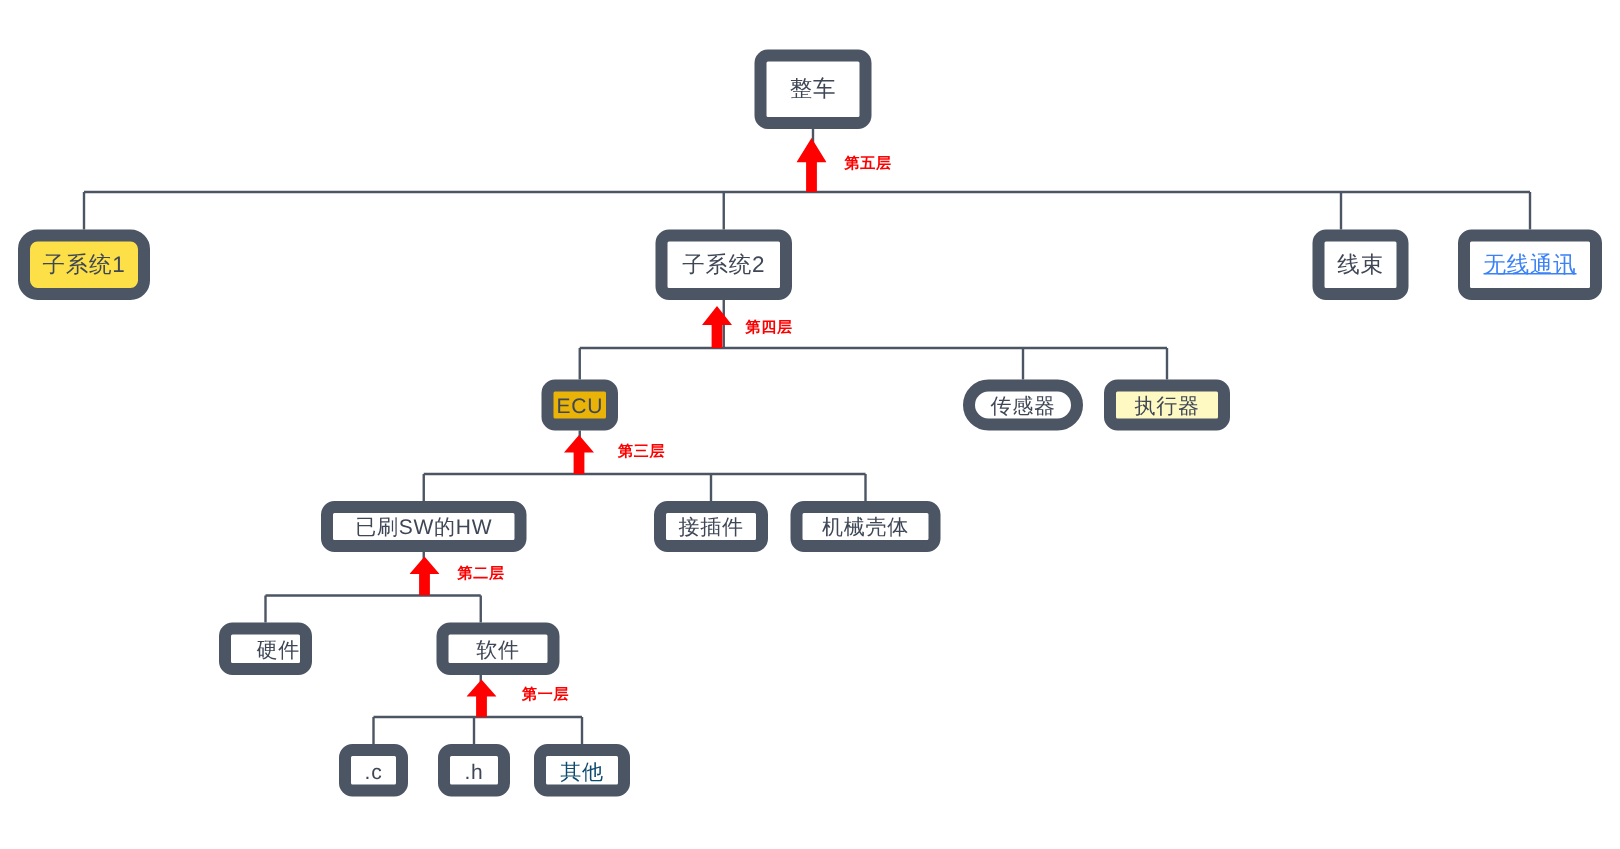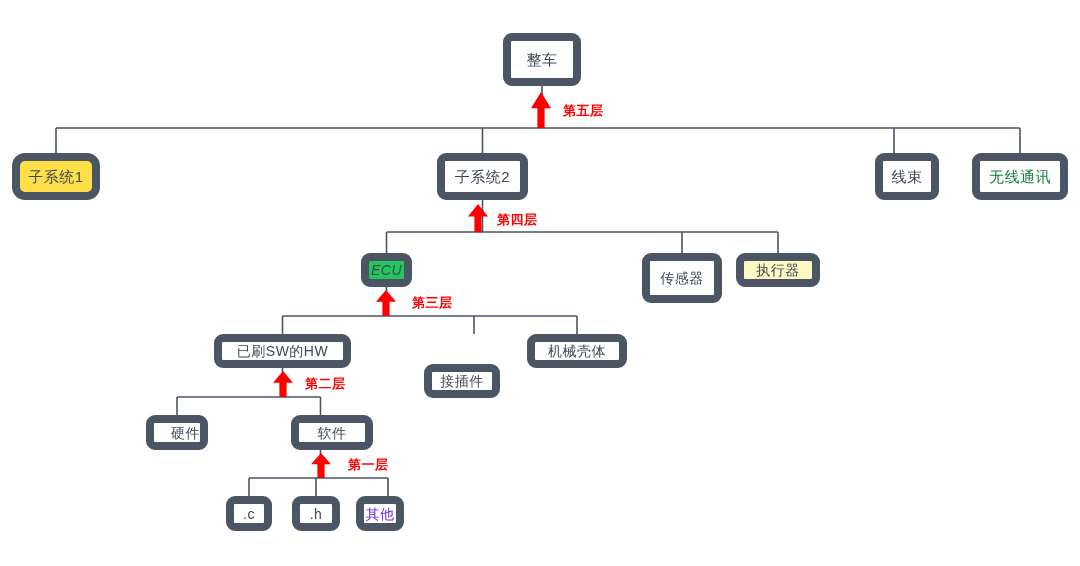--- a/index.html
+++ b/index.html
@@ -6,21 +6,21 @@
   body{width:1080px;height:566px;overflow:hidden;
        font-family:"Liberation Sans","DejaVu Sans",sans-serif;}
   #diagram{position:relative;width:1080px;height:566px;background:#fff;}
   svg#edges{position:absolute;left:0;top:0;width:1080px;height:566px;}
   .node{position:absolute;box-sizing:border-box;
         border:8px solid #a16207;border-radius:9px;background:#ffffff;
         color:#3f4756;display:flex;align-items:center;justify-content:center;
         font-size:15px;line-height:1;white-space:nowrap;letter-spacing:.5px;}
   .node.small{font-size:14px;}
   .layer-label{position:absolute;color:#fe0000;font-weight:bold;
-        font-size:13px;white-space:nowrap;letter-spacing:.5px;}
+        font-size:10px;white-space:nowrap;letter-spacing:.5px;}
 </style>
 </head>
 <body>
 
 <div id="diagram">
   <svg id="edges" viewBox="0 0 1080 566" xmlns="http://www.w3.org/2000/svg">
       <line x1="542" y1="86" x2="542" y2="128" stroke="#4b5563" stroke-width="1.6"></line>
       <line x1="56" y1="128" x2="1020" y2="128" stroke="#4b5563" stroke-width="1.6"></line>
       <line x1="56" y1="128" x2="56" y2="153" stroke="#4b5563" stroke-width="1.6"></line>
       <line x1="482.5" y1="128" x2="482.5" y2="153" stroke="#4b5563" stroke-width="1.6"></line>
@@ -52,54 +52,54 @@
       </div>
       <div class="node" style="left: 12px; top: 153px; width: 88px; height: 47px; border-color: rgb(75, 85, 99); color: rgb(63, 71, 86); background: #fde047; border-radius: 13px;">
         <span>子系统1</span>
       </div>
       <div class="node" style="left: 437px; top: 153px; width: 91px; height: 47px; border-color: rgb(75, 85, 99); color: rgb(63, 71, 86); background: rgb(255, 255, 255);">
         <span>子系统2</span>
       </div>
       <div class="node" style="left: 862px; top: 153px; width: 64px; height: 47px; border-color: rgb(75, 85, 99); color: rgb(63, 71, 86); background: rgb(255, 255, 255); margin-left: 13px;">
         <span>线束</span>
       </div>
-      <div class="node" style="left: 972px; top: 153px; width: 96px; height: 47px; border-color: rgb(75, 85, 99); color: #15803d; background: rgb(255, 255, 255);">
+      <div class="node" style="left: 972px; top: 153px; width: 96px; height: 47px; border-color: rgb(75, 85, 99); color: #3b82f6; background: rgb(255, 255, 255); text-decoration: underline;">
         <span>无线通讯</span>
       </div>
-      <div class="node small" style="left: 361px; top: 253px; width: 51px; height: 34px; border-color: rgb(75, 85, 99); color: rgb(63, 71, 86); background: #22c55e; font-style: italic;">
+      <div class="node small" style="left: 361px; top: 253px; width: 51px; height: 34px; border-color: rgb(75, 85, 99); color: rgb(63, 71, 86); background: #eab308;">
         <span>ECU</span>
       </div>
-      <div class="node small" style="left: 642px; top: 253px; width: 80px; height: 50px; border-color: rgb(75, 85, 99); color: rgb(63, 71, 86); background: rgb(255, 255, 255);">
+      <div class="node small" style="left: 642px; top: 253px; width: 80px; height: 34px; border-color: rgb(75, 85, 99); color: rgb(63, 71, 86); background: rgb(255, 255, 255); border-radius: 17px;">
         <span>传感器</span>
       </div>
       <div class="node small" style="left: 736px; top: 253px; width: 84px; height: 34px; border-color: rgb(75, 85, 99); color: rgb(63, 71, 86); background: #fef9c3;">
         <span>执行器</span>
       </div>
       <div class="node small" style="left: 214px; top: 334px; width: 137px; height: 34px; border-color: rgb(75, 85, 99); color: rgb(63, 71, 86); background: rgb(255, 255, 255);">
         <span>已刷SW的HW</span>
       </div>
-      <div class="node small" style="left: 424px; top: 334px; width: 76px; height: 34px; border-color: rgb(75, 85, 99); color: rgb(63, 71, 86); background: rgb(255, 255, 255); margin-top: 30px;">
+      <div class="node small" style="left: 436px; top: 334px; width: 76px; height: 34px; border-color: rgb(75, 85, 99); color: rgb(63, 71, 86); background: rgb(255, 255, 255);">
         <span>接插件</span>
       </div>
       <div class="node small" style="left: 527px; top: 334px; width: 100px; height: 34px; border-color: rgb(75, 85, 99); color: rgb(63, 71, 86); background: rgb(255, 255, 255);">
         <span>机械壳体</span>
       </div>
       <div class="node small" style="left: 146px; top: 415px; width: 62px; height: 35px; border-color: rgb(75, 85, 99); color: rgb(63, 71, 86); background: rgb(255, 255, 255); justify-content: flex-end;">
         <span>硬件</span>
       </div>
       <div class="node small" style="left: 291px; top: 415px; width: 82px; height: 35px; border-color: rgb(75, 85, 99); color: rgb(63, 71, 86); background: rgb(255, 255, 255);">
         <span>软件</span>
       </div>
       <div class="node small" style="left: 226px; top: 496px; width: 46px; height: 35px; border-color: rgb(75, 85, 99); color: rgb(63, 71, 86); background: rgb(255, 255, 255);">
         <span>.c</span>
       </div>
       <div class="node small" style="left: 292px; top: 496px; width: 48px; height: 35px; border-color: rgb(75, 85, 99); color: rgb(63, 71, 86); background: rgb(255, 255, 255);">
         <span>.h</span>
       </div>
-      <div class="node small" style="left: 356px; top: 496px; width: 48px; height: 35px; border-color: rgb(75, 85, 99); color: #6d28d9; background: rgb(255, 255, 255);">
+      <div class="node small" style="left: 356px; top: 496px; width: 64px; height: 35px; border-color: rgb(75, 85, 99); color: #0c4a6e; background: rgb(255, 255, 255);">
         <span>其他</span>
       </div>
     </div>
   <div id="arrows-layer">
       <div style="position: absolute; left: 531px; top: 92px; width: 20px; height: 36px;"><svg width="20" height="36" viewBox="0 0 20 36" xmlns="http://www.w3.org/2000/svg">
           <polygon points="10,0 20,16.2 13.600000000000001,16.2 13.600000000000001,36 6.4,36 6.4,16.2 0,16.2" fill="#fe0000"></polygon>
         </svg></div>
       <div class="layer-label" style="left: 563px; top: 102px; color: rgb(254, 0, 0);">第五层</div>
       <div style="position: absolute; left: 468px; top: 204px; width: 20px; height: 28px;"><svg width="20" height="28" viewBox="0 0 20 28" xmlns="http://www.w3.org/2000/svg">
           <polygon points="10,0 20,12.6 13.600000000000001,12.6 13.600000000000001,28 6.4,28 6.4,12.6 0,12.6" fill="#fe0000"></polygon>

